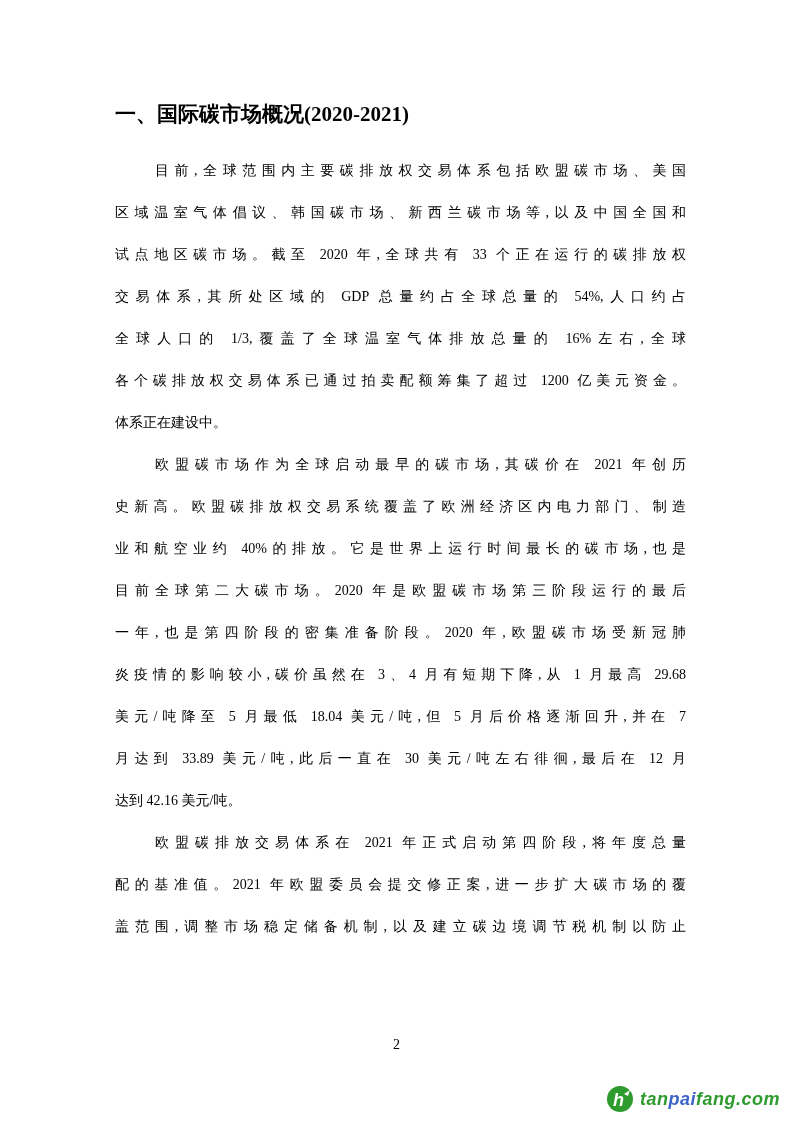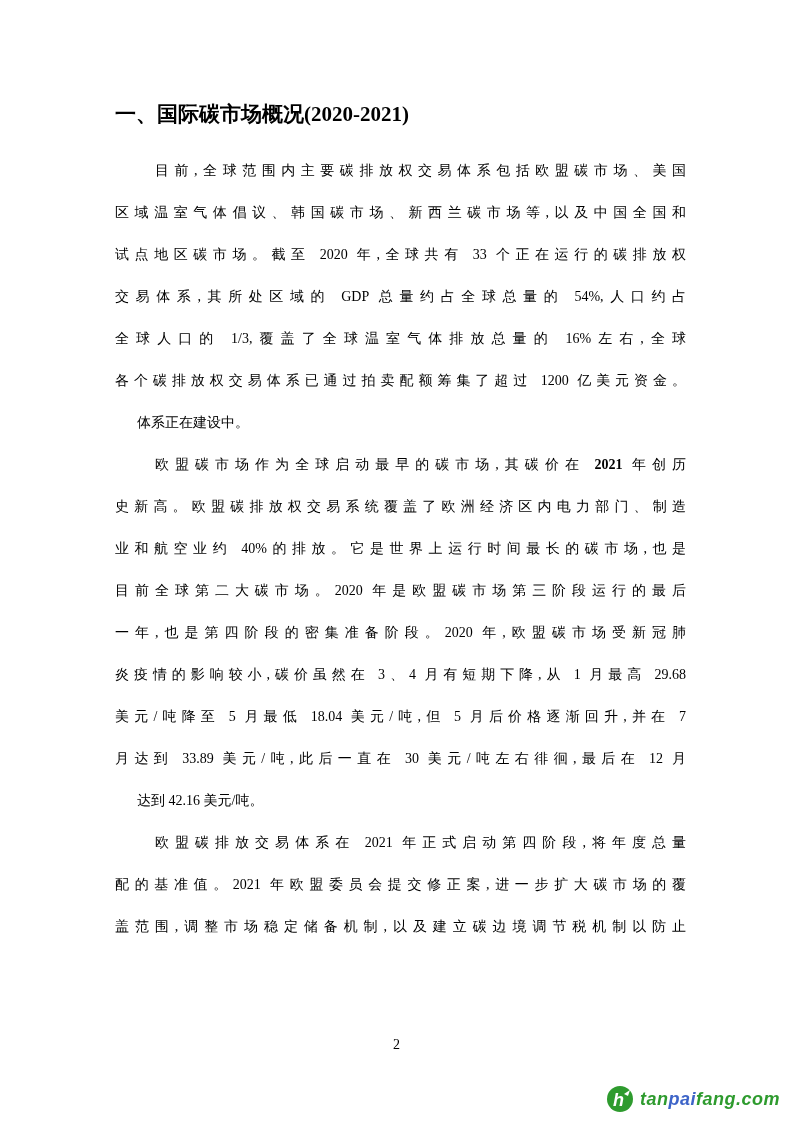--- a/index.html
+++ b/index.html
@@ -38,22 +38,22 @@
   }
   .line {
     height: 42px;
     line-height: 42px;
     font-size: 14px;
     text-align: justify;
     text-align-last: justify;
     overflow: hidden;
   }
   .line.indent { text-indent: 40px; }
-  .line.lastleft { text-align-last: left; margin-left: 22px; }
-  .line b { font-weight: bold; }
+  .line.lastleft { text-align-last: left; }
+  .line b { font-weight: normal; }
   .page-number {
     position: absolute;
     top: 1036px;
     left: 0;
     width: 100%;
     text-align: center;
     font-size: 14px;
     line-height: 18px;
   }
   .logo {

